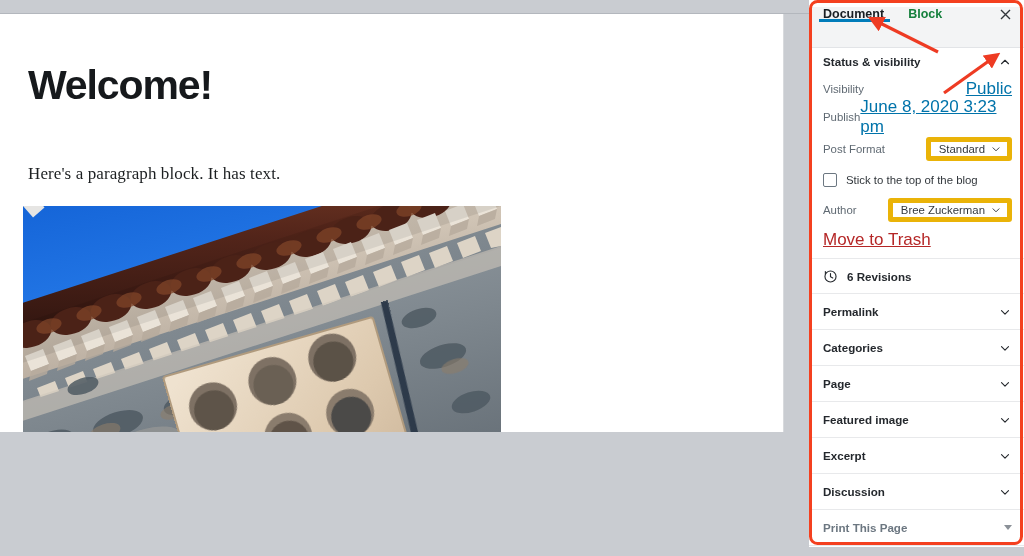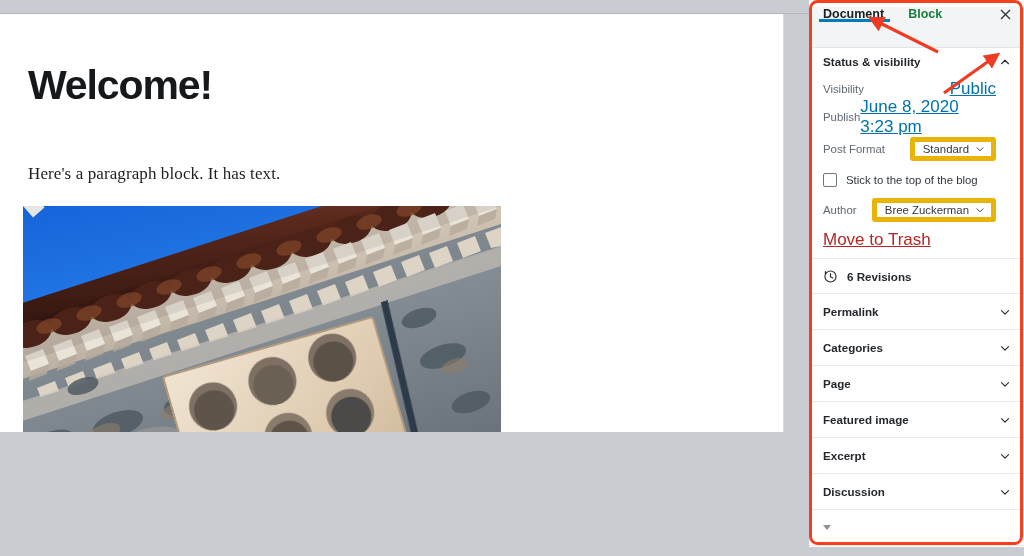--- a/index.html
+++ b/index.html
@@ -107,21 +107,21 @@
     flex: 1;
     font-size: 11.6px;
     font-weight: bold;
     color: #24282d;
     letter-spacing: 0.05px;
   }
   .chev { width: 14px; height: 14px; flex: none; }
 
   .row {
     display: flex; align-items: center;
-    padding: 0 28px 0 14px;
+    padding: 0 12px 0 14px;
     height: 28px;
   }
   .row-label {
     font-size: 11.4px;
     color: #606a73;
     flex: 1;
   }
   .link {
     font-size: 17px;
     color: #0073aa;
@@ -573,20 +573,21 @@
       <div class="collapsed-head">
         <span class="t">Discussion</span>
         <svg class="chev" viewBox="0 0 20 20">
           <path d="M5 8 L10 13 L15 8" stroke="#24282d" stroke-width="1.6" fill="none" stroke-linecap="round" stroke-linejoin="round"></path>
         </svg>
       </div>
     </div>
 
     <div class="panel-section">
       <div class="collapsed-head muted">
+        <span class="t">Print This Page</span>
         <span class="caret-small"></span>
       </div>
     </div>
 
   </div>
 
   <svg class="anno" viewBox="0 0 1024 556">
     <defs>
       <marker id="arrowhead" markerWidth="5" markerHeight="5" refX="2.2" refY="2.5" orient="auto" markerUnits="strokeWidth">
         <path d="M0,0 L5,2.5 L0,5 z" fill="#ee3b23"></path>

